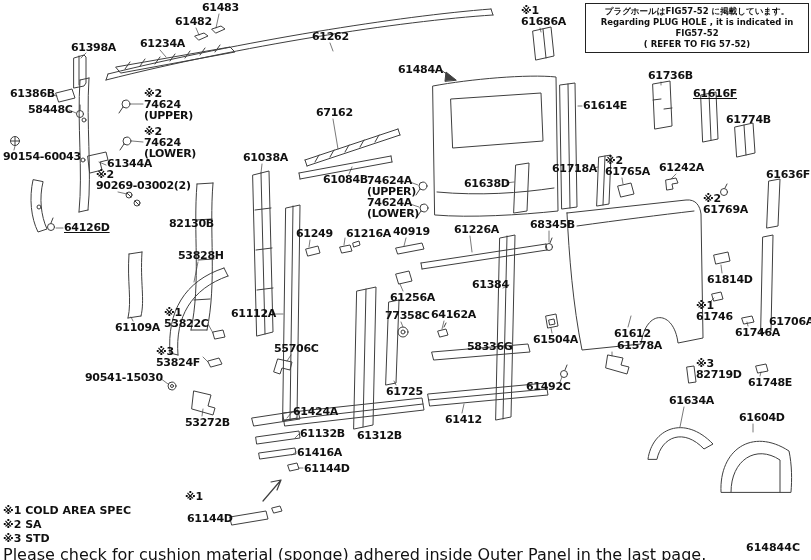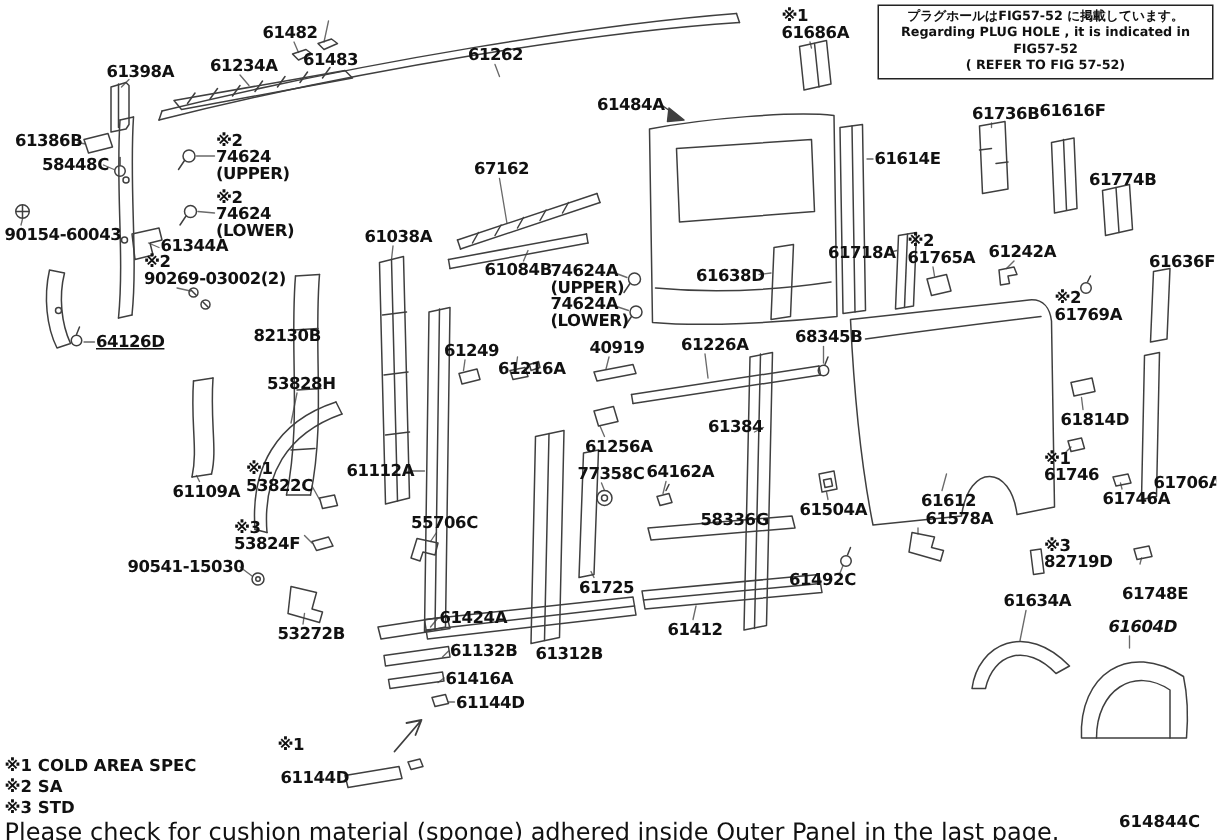--- a/index.html
+++ b/index.html
@@ -372,42 +372,42 @@
     <g stroke-width="1.2">
       <path d="M263,501 L281,480 M281,480 L271,482 M281,480 L277,490"></path>
     </g>
     <g>
       <path d="M441,70 L451,77"></path>
       <path d="M456,80 L446,72 L445,81 Z" fill="#3f3f3f"></path>
     </g>
   </svg>
 
   <div class="labels">
-      <div class="part-label" style="left: 202px; top: 2px; margin-top: 32px;"><div>61483</div></div>
+      <div class="part-label" style="left: 202px; top: 2px;"><div>61483</div></div>
       <div class="part-label" style="left: 175px; top: 16px;"><div>61482</div></div>
       <div class="part-label" style="left: 71px; top: 42px;"><div>61398A</div></div>
       <div class="part-label" style="left: 140px; top: 38px;"><div>61234A</div></div>
       <div class="part-label" style="left: 312px; top: 31px;"><div>61262</div></div>
       <div class="part-label" style="left: 521px; top: 5px;"><div>※1</div><div>61686A</div></div>
       <div class="part-label" style="left: 10px; top: 88px;"><div>61386B</div></div>
       <div class="part-label" style="left: 28px; top: 104px;"><div>58448C</div></div>
       <div class="part-label" style="left: 144px; top: 88px;"><div>※2</div><div>74624</div><div>(UPPER)</div></div>
       <div class="part-label" style="left: 144px; top: 126px;"><div>※2</div><div>74624</div><div>(LOWER)</div></div>
       <div class="part-label" style="left: 3px; top: 151px;"><div>90154-60043</div></div>
       <div class="part-label" style="left: 107px; top: 158px;"><div>61344A</div></div>
       <div class="part-label" style="left: 96px; top: 169px;"><div>※2</div><div>90269-03002(2)</div></div>
       <div class="part-label" style="left: 64px; top: 222px; text-decoration: underline;"><div>64126D</div></div>
       <div class="part-label" style="left: 169px; top: 218px;"><div>82130B</div></div>
       <div class="part-label" style="left: 243px; top: 152px;"><div>61038A</div></div>
       <div class="part-label" style="left: 316px; top: 107px;"><div>67162</div></div>
       <div class="part-label" style="left: 323px; top: 174px;"><div>61084B</div></div>
       <div class="part-label" style="left: 367px; top: 175px;"><div>74624A</div><div>(UPPER)</div></div>
       <div class="part-label" style="left: 367px; top: 197px;"><div>74624A</div><div>(LOWER)</div></div>
       <div class="part-label" style="left: 296px; top: 228px;"><div>61249</div></div>
-      <div class="part-label" style="left: 332px; top: 240px;"><div>61216A</div></div>
+      <div class="part-label" style="left: 332px; top: 228px; padding-left: 14px;"><div>61216A</div></div>
       <div class="part-label" style="left: 393px; top: 226px;"><div>40919</div></div>
       <div class="part-label" style="left: 454px; top: 224px;"><div>61226A</div></div>
       <div class="part-label" style="left: 390px; top: 292px;"><div>61256A</div></div>
       <div class="part-label" style="left: 385px; top: 310px;"><div>77358C</div></div>
       <div class="part-label" style="left: 431px; top: 309px;"><div>64162A</div></div>
       <div class="part-label" style="left: 472px; top: 279px; text-align: center;"><div>61384</div></div>
       <div class="part-label" style="left: 467px; top: 341px;"><div>58336G</div></div>
       <div class="part-label" style="left: 386px; top: 386px;"><div>61725</div></div>
       <div class="part-label" style="left: 445px; top: 414px;"><div>61412</div></div>
       <div class="part-label" style="left: 357px; top: 430px;"><div>61312B</div></div>
@@ -426,34 +426,34 @@
       <div class="part-label" style="left: 185px; top: 491px;"><div>※1</div></div>
       <div class="part-label" style="left: 187px; top: 513px;"><div>61144D</div></div>
       <div class="part-label" style="left: 398px; top: 64px;"><div>61484A</div></div>
       <div class="part-label" style="left: 583px; top: 100px;"><div>61614E</div></div>
       <div class="part-label" style="left: 464px; top: 178px;"><div>61638D</div></div>
       <div class="part-label" style="left: 552px; top: 163px;"><div>61718A</div></div>
       <div class="part-label" style="left: 530px; top: 219px;"><div>68345B</div></div>
       <div class="part-label" style="left: 605px; top: 155px;"><div>※2</div><div>61765A</div></div>
       <div class="part-label" style="left: 659px; top: 162px;"><div>61242A</div></div>
       <div class="part-label" style="left: 648px; top: 70px;"><div>61736B</div></div>
-      <div class="part-label" style="left: 693px; top: 68px;"><div>61616F</div></div>
+      <div class="part-label" style="left: 693px; top: 88px; text-decoration: underline;"><div>61616F</div></div>
       <div class="part-label" style="left: 726px; top: 114px;"><div>61774B</div></div>
       <div class="part-label" style="left: 766px; top: 169px;"><div>61636F</div></div>
       <div class="part-label" style="left: 703px; top: 193px;"><div>※2</div><div>61769A</div></div>
       <div class="part-label" style="left: 707px; top: 274px;"><div>61814D</div></div>
       <div class="part-label" style="left: 614px; top: 328px;"><div>61612</div></div>
       <div class="part-label" style="left: 696px; top: 300px;"><div>※1</div><div>61746</div></div>
       <div class="part-label" style="left: 735px; top: 327px;"><div>61746A</div></div>
       <div class="part-label" style="left: 769px; top: 316px;"><div>61706A</div></div>
       <div class="part-label" style="left: 597px; top: 340px; margin-left: 20px;"><div>61578A</div></div>
       <div class="part-label" style="left: 696px; top: 358px;"><div>※3</div><div>82719D</div></div>
-      <div class="part-label" style="left: 748px; top: 377px; margin-top: 13px;"><div>61748E</div></div>
+      <div class="part-label" style="left: 748px; top: 377px;"><div>61748E</div></div>
       <div class="part-label" style="left: 669px; top: 395px;"><div>61634A</div></div>
-      <div class="part-label" style="left: 739px; top: 412px; font-style: italic;"><div>61604D</div></div>
+      <div class="part-label" style="left: 739px; top: 412px;"><div>61604D</div></div>
       <div class="part-label" style="left: 533px; top: 334px;"><div>61504A</div></div>
       <div class="part-label" style="left: 526px; top: 381px;"><div>61492C</div></div>
     </div>
 
   <div class="note-box">
     <div>プラグホールはFIG57-52 に掲載しています。</div>
     <div>Regarding PLUG HOLE , it is indicated in FIG57-52</div>
     <div>( REFER TO FIG 57-52)</div>
   </div>
 

